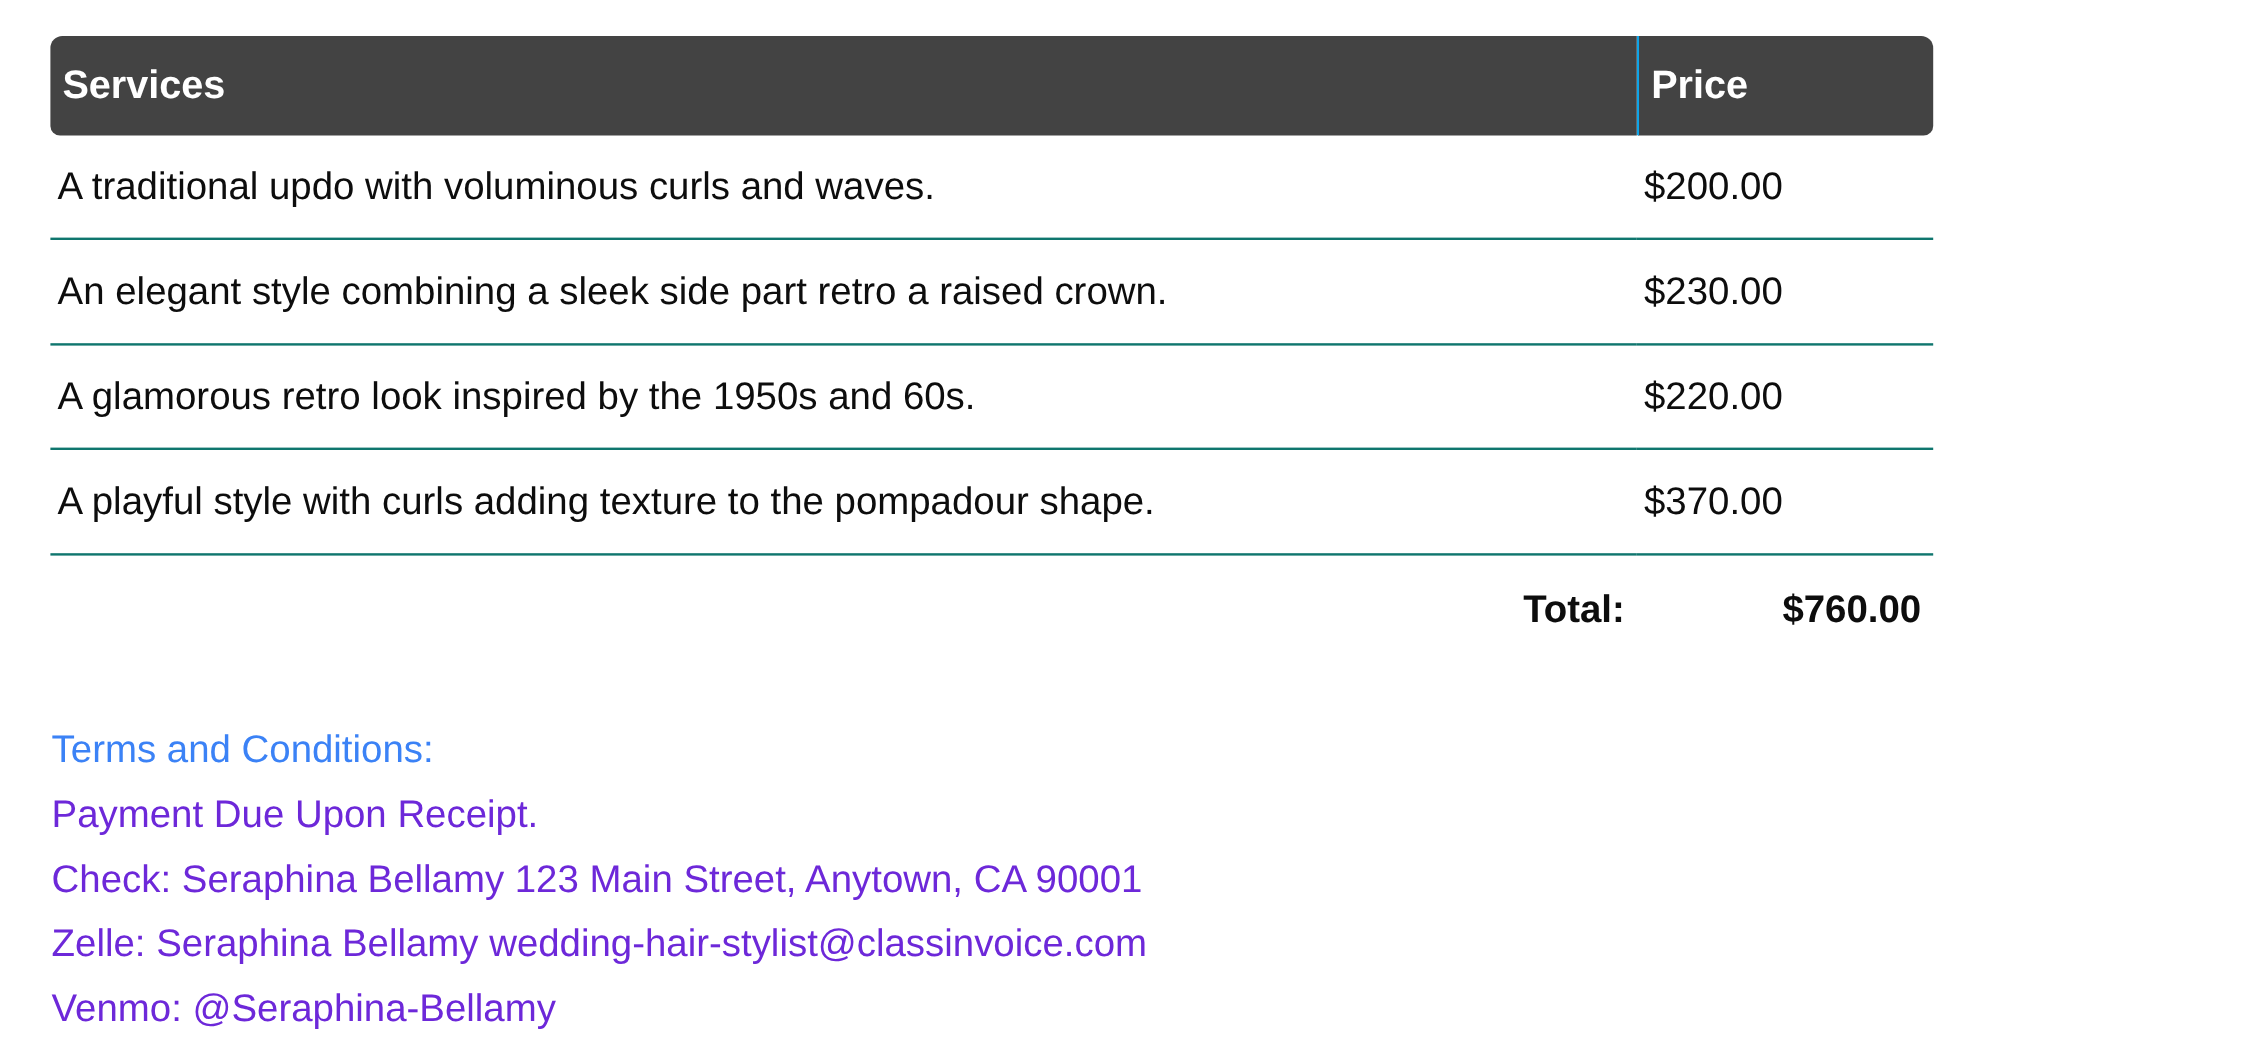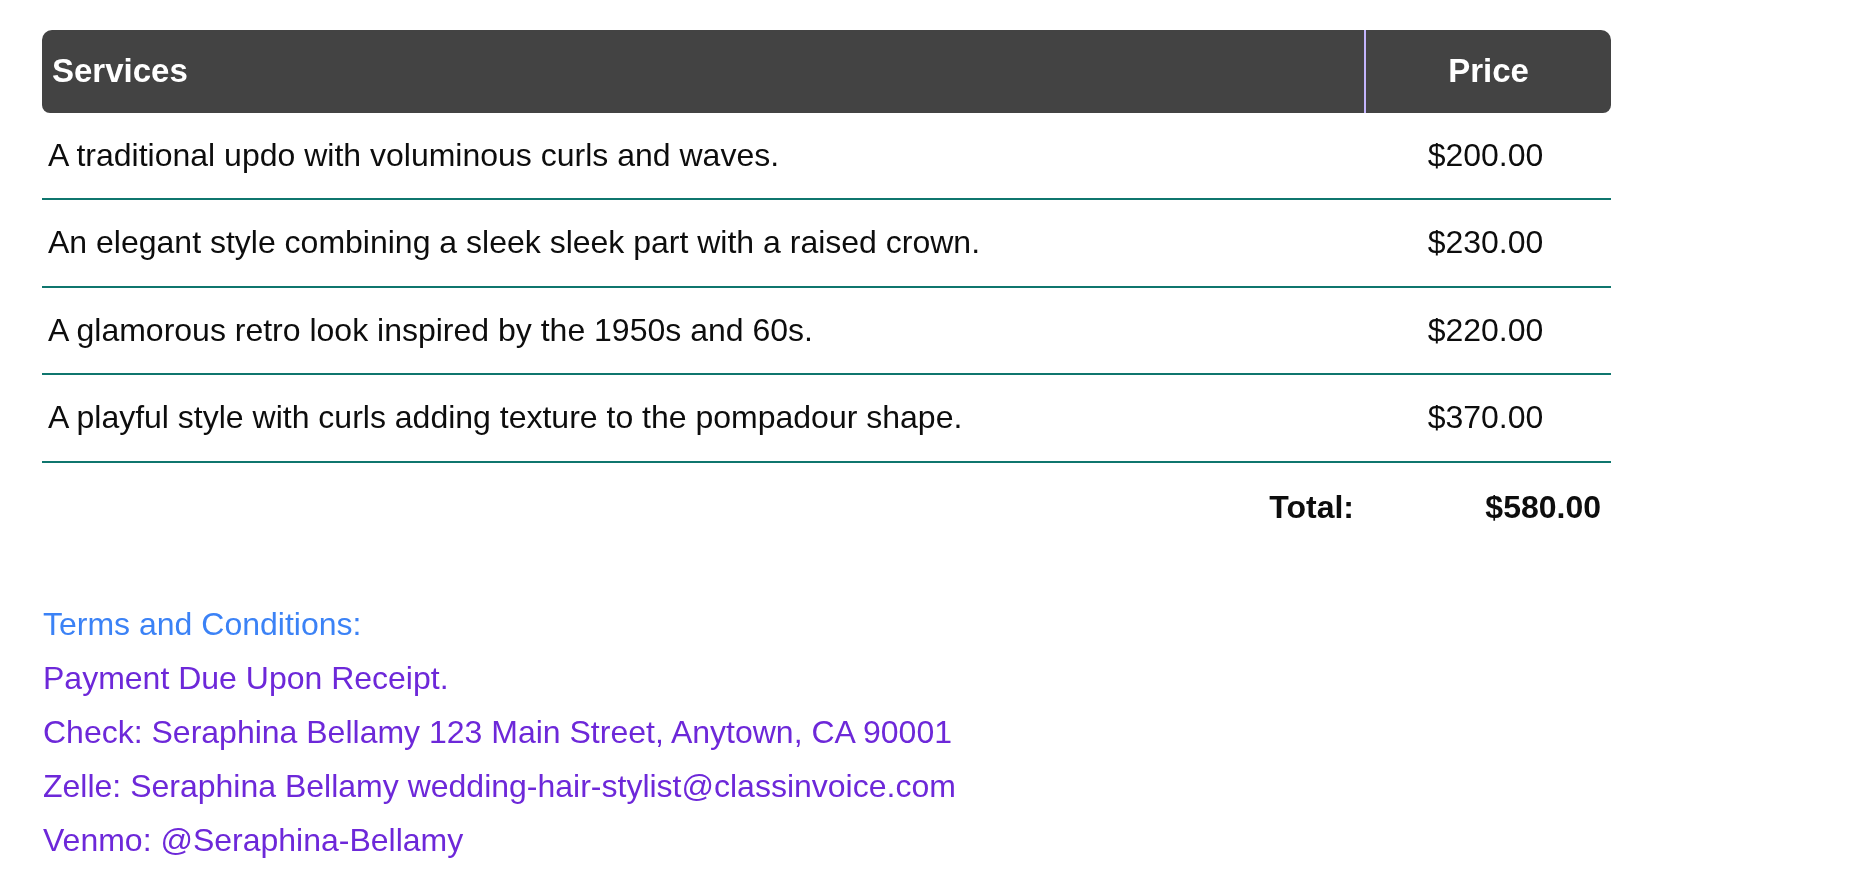--- a/index.html
+++ b/index.html
@@ -29,35 +29,35 @@
     font-weight: bold;
     padding: 24px 10px;
     line-height: 1.05;
   }
   th.col-services {
     text-align: left;
     padding-left: 25px;
     border-radius: 10px 0 0 8px;
   }
   th.col-price {
-    text-align: center;
+    text-align: left;
     padding-right: 26px;
     width: 225px;
-    border-left: 2px solid #c4b5fd;
+    border-left: 2px solid #0ea5e9;
     border-radius: 0 10px 8px 0;
   }
   table.services-table td {
     font-size: 32px;
     line-height: 1.05;
     padding: 26px 10px 26px 6px;
     border-bottom: 2px solid #0f766e;
     color: #0d0d0d;
   }
   td.cell-price {
-    text-align: center;
+    text-align: left;
     padding-right: 10px;
     white-space: nowrap;
   }
   tr.total-row td {
     border-bottom: none;
     font-weight: bold;
     padding-top: 28px;
     padding-bottom: 24px;
   }
   td.total-label {
@@ -95,34 +95,34 @@
         <th class="col-services">Services</th>
         <th class="col-price">Price</th>
       </tr>
     </thead>
     <tbody>
       <tr>
         <td class="cell-desc">A traditional updo with voluminous curls and waves.</td>
         <td class="cell-price">$200.00</td>
       </tr>
       <tr>
-        <td class="cell-desc">An elegant style combining a sleek sleek part with a raised crown.</td>
+        <td class="cell-desc">An elegant style combining a sleek side part retro a raised crown.</td>
         <td class="cell-price">$230.00</td>
       </tr>
       <tr>
         <td class="cell-desc">A glamorous retro look inspired by the 1950s and 60s.</td>
         <td class="cell-price">$220.00</td>
       </tr>
       <tr>
         <td class="cell-desc">A playful style with curls adding texture to the pompadour shape.</td>
         <td class="cell-price">$370.00</td>
       </tr>
       <tr class="total-row">
         <td class="total-label">Total:</td>
-        <td class="total-amount">$580.00</td>
+        <td class="total-amount">$760.00</td>
       </tr>
     </tbody>
   </table>
 
   <div class="terms">
     <div class="terms-title">Terms and Conditions:</div>
     <div class="terms-line">Payment Due Upon Receipt.</div>
     <div class="terms-line">Check: Seraphina Bellamy 123 Main Street, Anytown, CA 90001</div>
     <div class="terms-line">Zelle: Seraphina Bellamy wedding-hair-stylist@classinvoice.com</div>
     <div class="terms-line">Venmo: @Seraphina-Bellamy</div>

